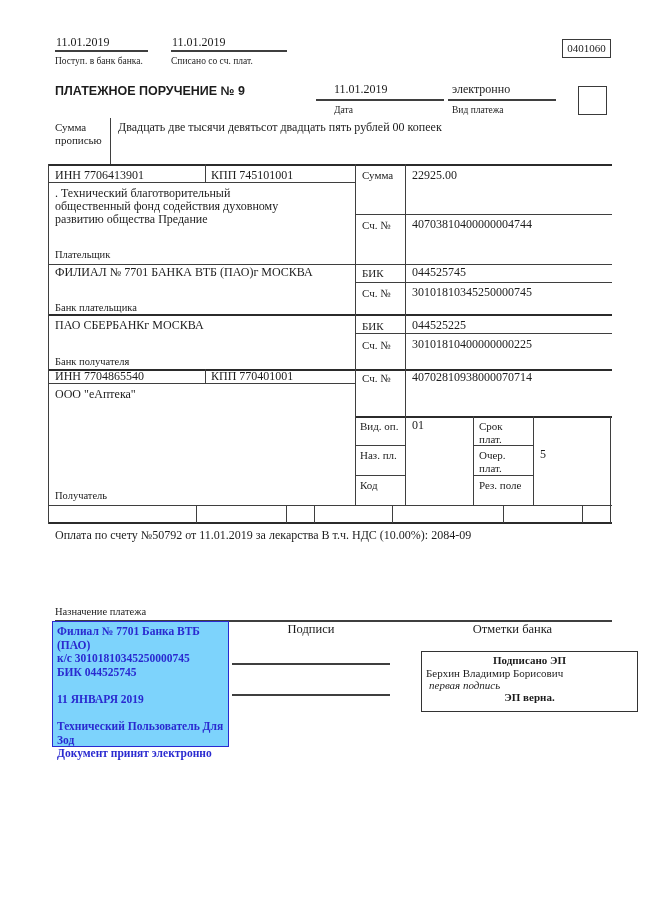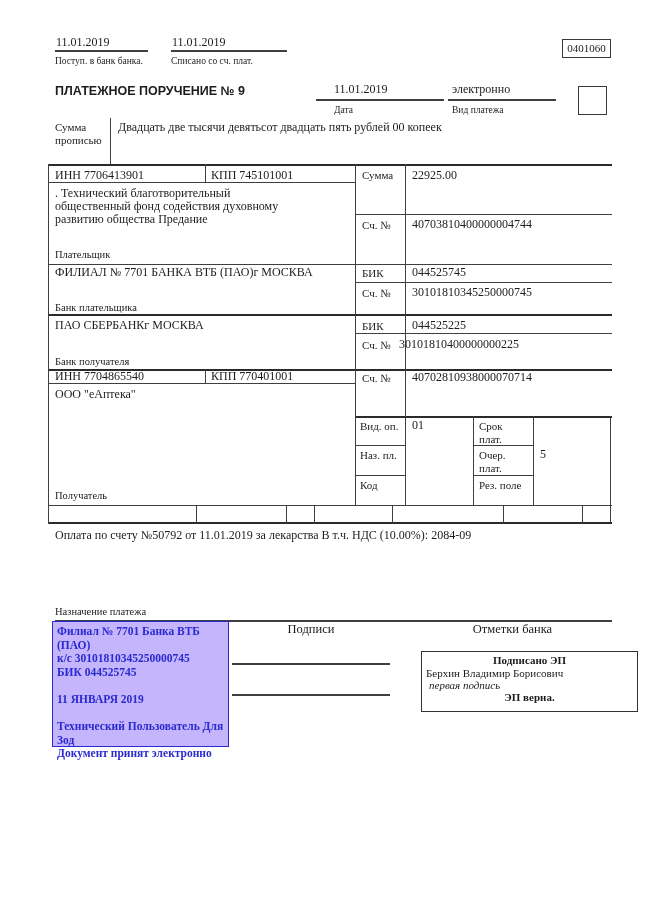--- a/index.html
+++ b/index.html
@@ -7,21 +7,21 @@
        font-family:"Liberation Serif","DejaVu Serif",serif;color:#1c1c1c;overflow:hidden;}
   .ln{position:absolute;background:#3f3f3f;}
   .ln2{position:absolute;background:#2b2b2b;}
   .t{position:absolute;font-size:12px;line-height:13px;white-space:nowrap;}
   .sm{position:absolute;font-size:9.5px;line-height:10px;white-space:nowrap;}
   .cl{position:absolute;font-size:11px;line-height:12px;white-space:nowrap;}
   .box{position:absolute;border:1.5px solid #3a3a3a;box-sizing:border-box;}
   .title{position:absolute;font-family:"Liberation Sans","DejaVu Sans",sans-serif;
          font-weight:bold;font-size:12.5px;white-space:nowrap;}
   .stamp{position:absolute;left:52px;top:621px;width:177px;height:126px;
-         border:1.5px solid #2a2ad0;box-sizing:border-box;background:#c4b5fd;
+         border:1.5px solid #2a2ad0;box-sizing:border-box;background:#7dd3fc;
          color:#2a2ad0;font-weight:bold;font-size:11.5px;line-height:13.6px;
          padding:3px 4px;}
   .marks-box{position:absolute;left:421px;top:651px;width:217px;height:61px;
          border:1.5px solid #333;box-sizing:border-box;font-size:11px;}
   .ctr{text-align:center;}
 </style>
 </head>
 <body>
 
 <div id="doc">
@@ -106,21 +106,21 @@
   <div class="cl" style="left:362px;top:267px;">БИК</div>
   <div class="t" style="left:412px;top:266px;">044525745</div>
   <div class="cl" style="left:362px;top:287px;">Сч. №</div>
   <div class="t" style="left:412px;top:286px;">30101810345250000745</div>
   <div class="cl" style="left:55px;top:302px;font-size:10.5px;">Банк плательщика</div>
 
   <div class="t" style="left:55px;top:319px;">ПАО СБЕРБАНКг МОСКВА</div>
   <div class="cl" style="left:362px;top:320px;">БИК</div>
   <div class="t" style="left:412px;top:319px;">044525225</div>
   <div class="cl" style="left:362px;top:339px;">Сч. №</div>
-  <div class="t" style="left:399px;top:338px;">30101810400000000225</div>
+  <div class="t" style="left:412px;top:338px;">30101810400000000225</div>
   <div class="cl" style="left:55px;top:356px;font-size:10.5px;">Банк получателя</div>
 
   <div class="t" style="left:55px;top:370px;">ИНН 7704865540</div>
   <div class="t" style="left:211px;top:370px;">КПП 770401001</div>
   <div class="cl" style="left:362px;top:372px;">Сч. №</div>
   <div class="t" style="left:412px;top:371px;">40702810938000070714</div>
   <div class="t" style="left:55px;top:388px;">ООО "еАптека"</div>
 
   <div class="cl" style="left:360px;top:420px;">Вид. оп.</div>
   <div class="t" style="left:412px;top:419px;">01</div>

